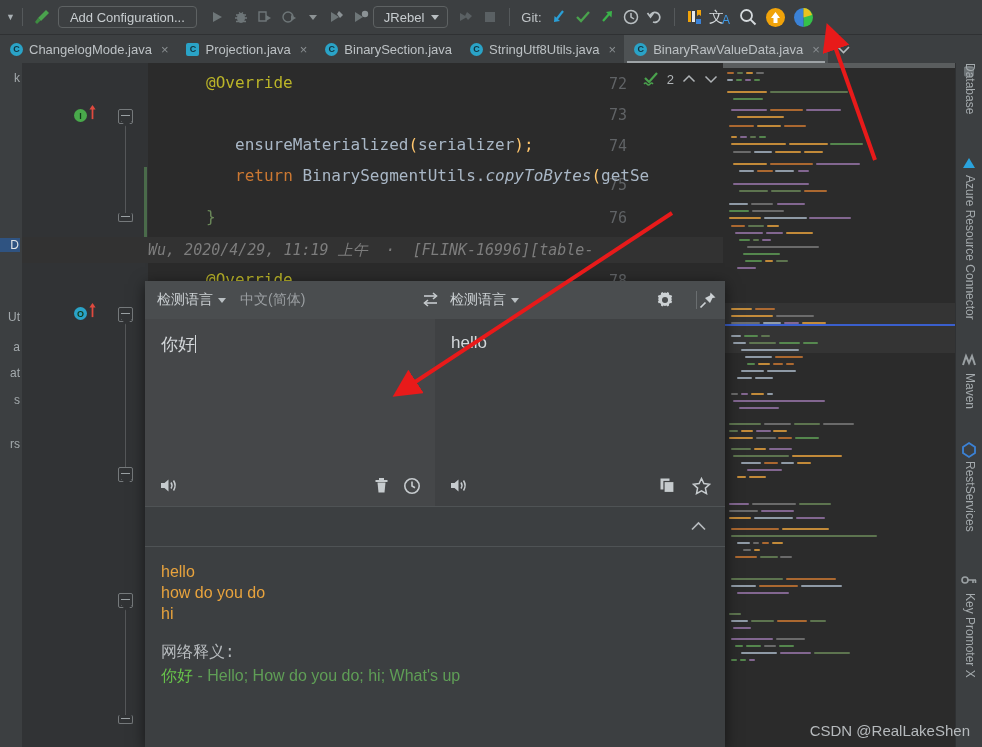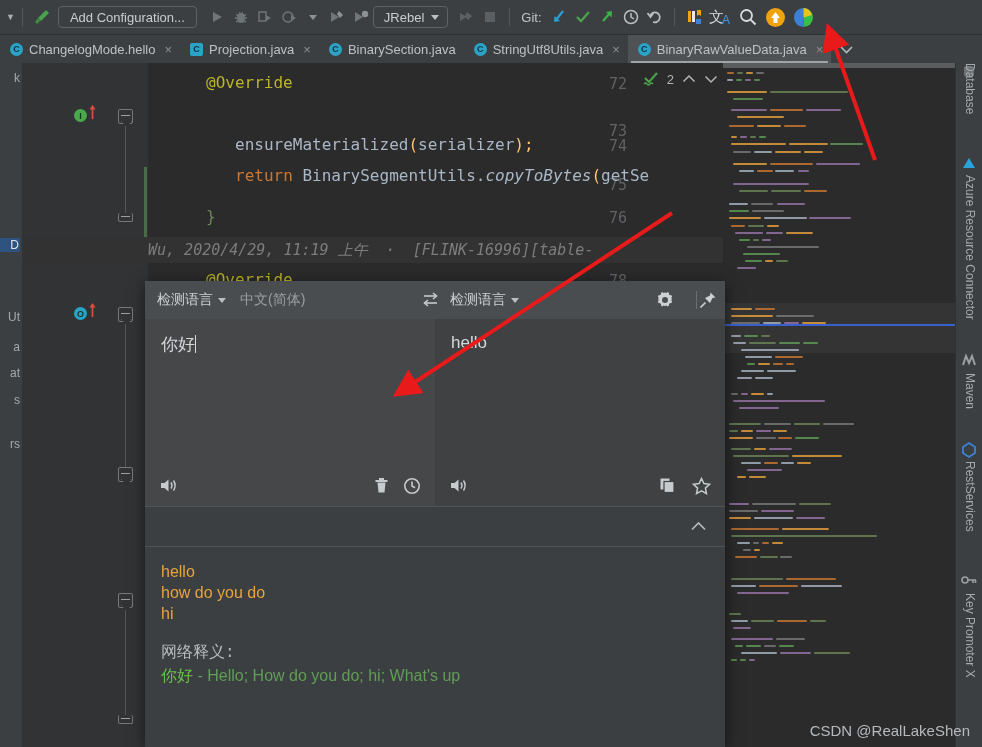--- a/index.html
+++ b/index.html
@@ -324,21 +324,21 @@
         <path d="M10.5 1 A9.5 9.5 0 0 1 10.5 20 Z" fill="#35c04a"></path>
         <path d="M10.5 1 A9.5 9.5 0 0 0 10.5 20 Z" fill="#3b82d6"></path>
         <path d="M10.5 1 A9.5 9.5 0 0 1 19 8 L10.5 10.5 Z" fill="#e8c21e"></path>
       </svg>
     </span>
   </div>
 
   <div class="tabbar">
     <div class="tab">
       <span class="jicon">C</span>
-      <span>ChangelogMode.hello</span>
+      <span>ChangelogMode.java</span>
       <span class="xclose">×</span>
     </div>
     <div class="tab">
       <span class="jicon sq">C</span>
       <span>Projection.java</span>
       <span class="xclose">×</span>
     </div>
     <div class="tab">
       <span class="jicon">C</span>
       <span>BinarySection.java</span>
@@ -371,21 +371,21 @@
   </div>
 
   <div class="editor">
     <div class="gutter"></div>
 
     <div class="curline-hl" style="top:174px"></div>
 
     <div class="changebar" style="top:104px;height:70px"></div>
 
     <div class="lnum" style="top:12px">72</div>
-    <div class="lnum" style="top:59px">73</div>
+    <div class="lnum" style="top:43px">73</div>
     <div class="lnum" style="top:74px">74</div>
     <div class="lnum" style="top:113px">75</div>
     <div class="lnum" style="top:146px">76</div>
     <div class="lnum cur" style="top:178px">77</div>
     <div class="lnum" style="top:209px">78</div>
     <div class="lnum" style="top:242px">79</div>
     <div class="lnum" style="top:273px">80</div>
     <div class="lnum" style="top:304px">81</div>
     <div class="lnum" style="top:336px">82</div>
     <div class="lnum" style="top:368px">83</div>

